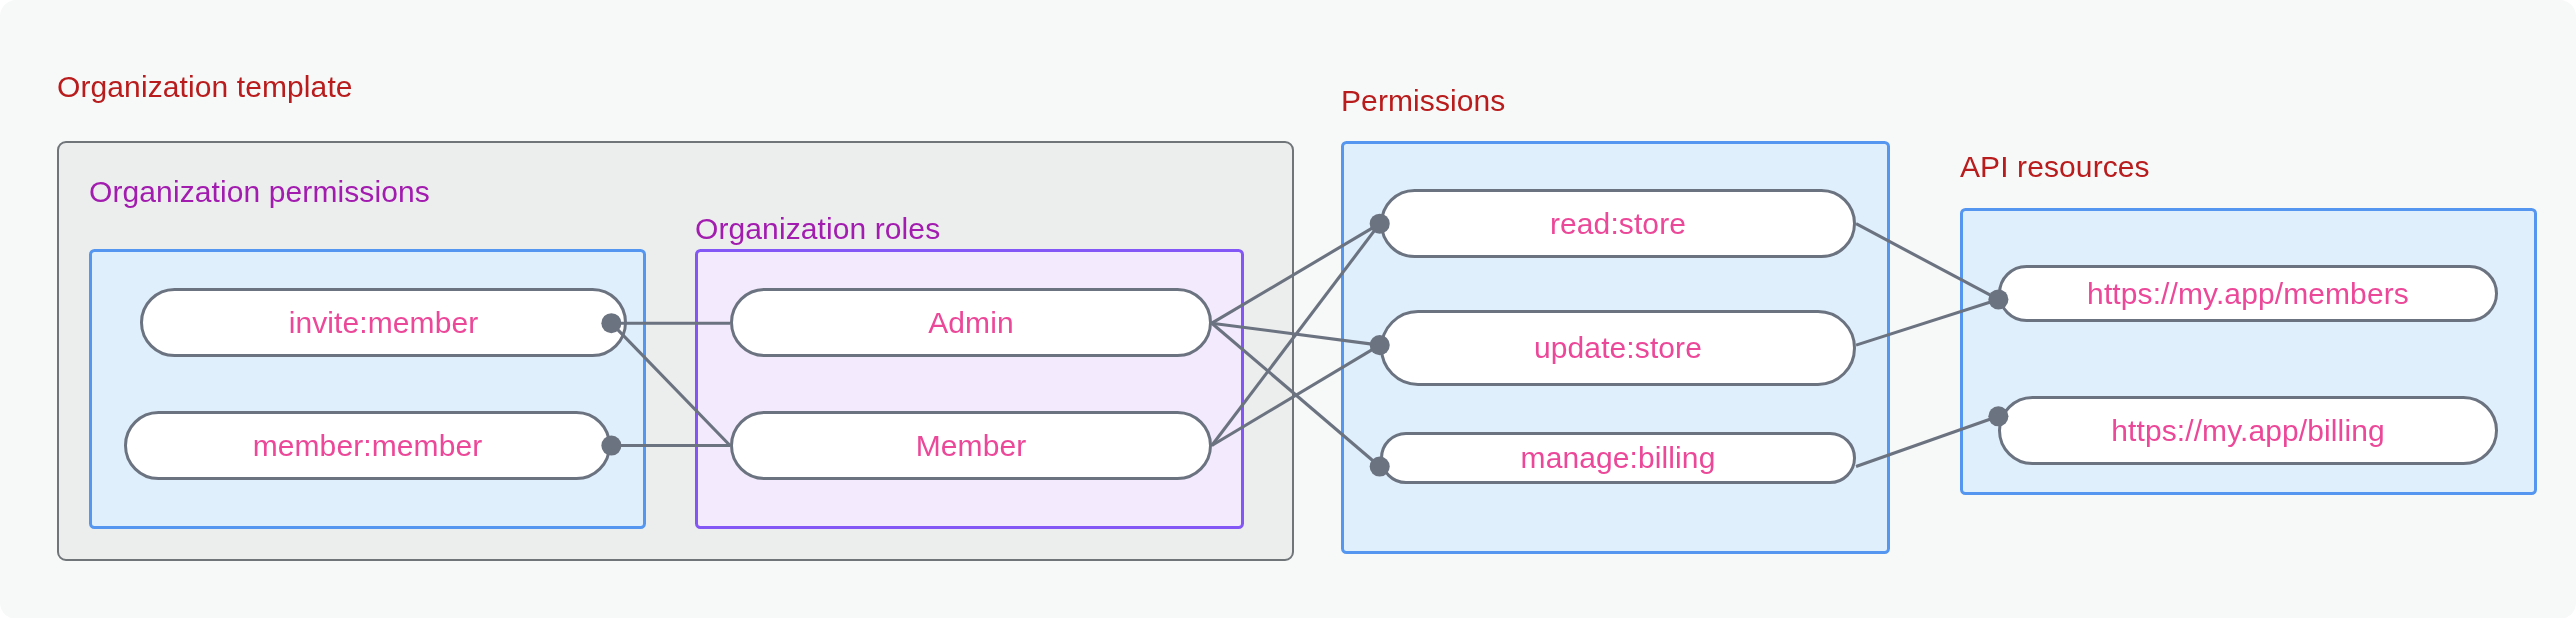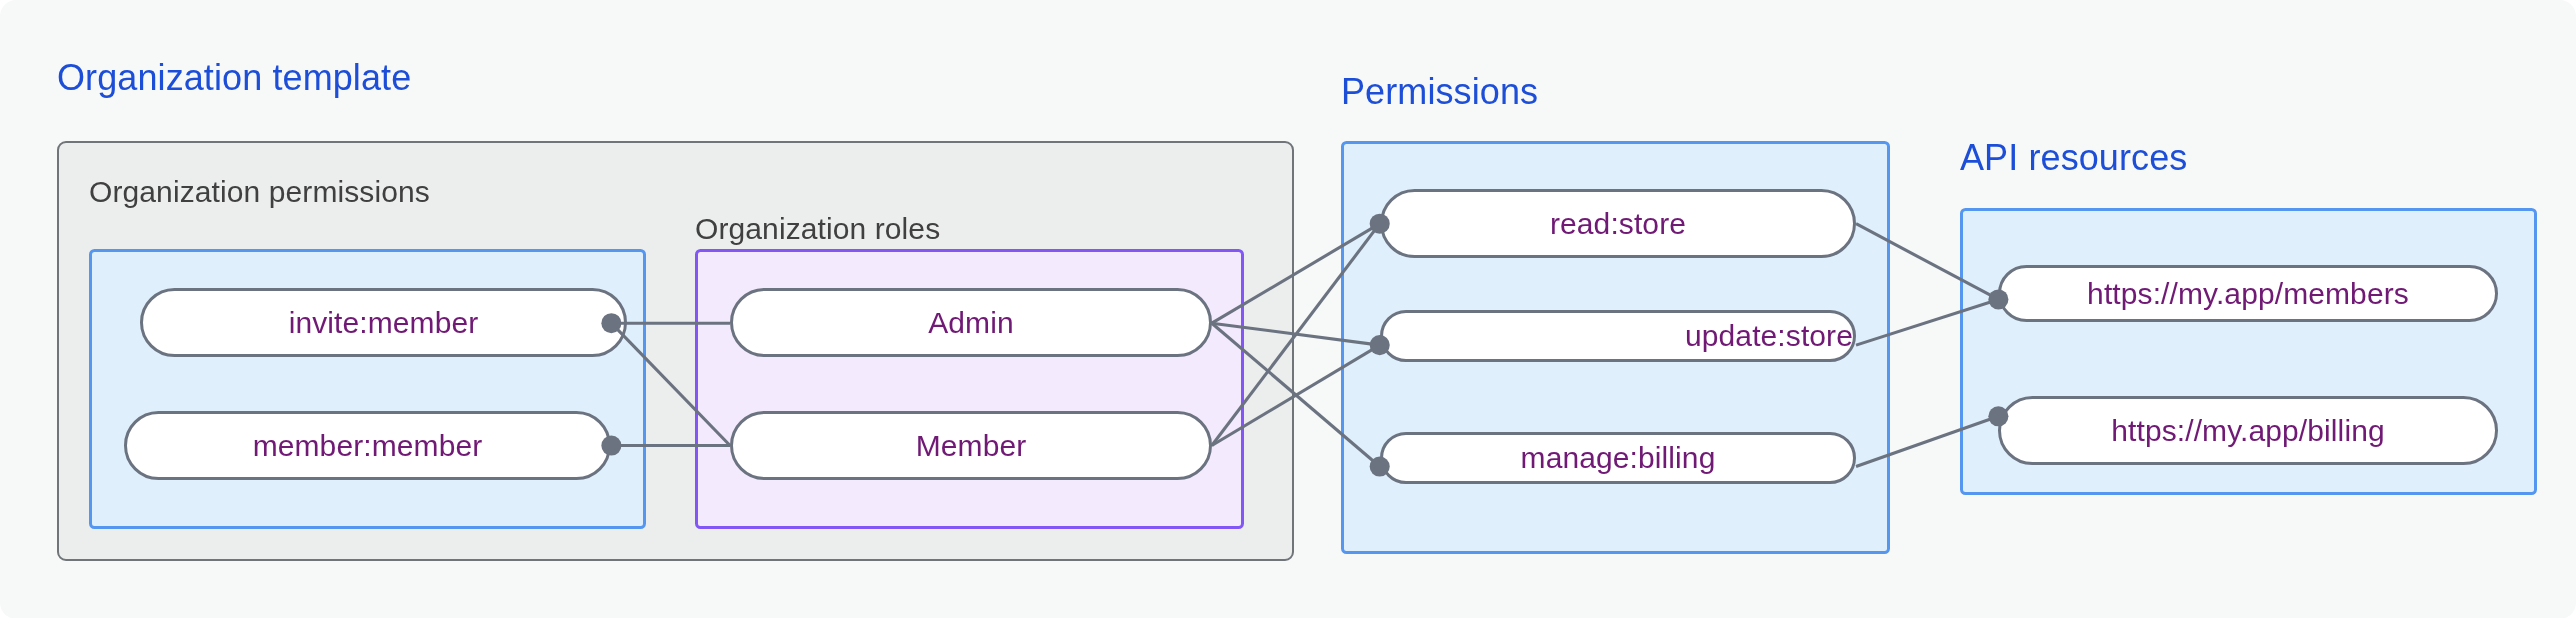--- a/index.html
+++ b/index.html
@@ -27,30 +27,31 @@
     height: 619px;
     pointer-events: none;
     z-index: 3;
   }
   #edges line { stroke: #6b7280; stroke-width: 3.4; }
   #edges circle { fill: #6b7280; }
 
   
   .group-label {
     position: absolute;
-    font-size: 36px;
-    color: #1d4ed8;
+    font-size: 30px;
+    color: #b91c1c;
     letter-spacing: 0.1px;
     white-space: nowrap;
     z-index: 5;
+    margin-top: 13px;
   }
   .sub-label {
     position: absolute;
     font-size: 30px;
-    color: #404040;
+    color: #a21caf;
     letter-spacing: 0.1px;
     white-space: nowrap;
     z-index: 5;
   }
 
   
   .box {
     position: absolute;
     box-sizing: border-box;
     border-radius: 5.5px;
@@ -74,21 +75,21 @@
   .pill {
     position: absolute;
     box-sizing: border-box;
     background: #ffffff;
     border: 3.1px solid #6b7280;
     border-radius: 912px;
     display: flex;
     align-items: center;
     justify-content: center;
     font-size: 30px;
-    color: #701a75;
+    color: #ec4899;
     letter-spacing: 0.1px;
     white-space: nowrap;
     z-index: 2;
   }
 </style>
 </head>
 <body>
 
 <div id="canvas">
 
@@ -121,21 +122,21 @@
   </div>
 
   <div class="group-label" style="left:1341px; top:71px;">Permissions</div>
 
   <div class="box box-blue" style="left:1341px; top:141px; width:549px; height:413px;"></div>
 
   <div class="pill" style="left:1380px; top:189px; width:476px; height:69px;">
     <span>read:store</span>
   </div>
 
-  <div class="pill" style="left:1380px; top:310px; width:476px; height:52px;justify-content:flex-end;">
+  <div class="pill" style="left:1380px; top:310px; width:476px; height:76px;">
     <span>update:store</span>
   </div>
 
   <div class="pill" style="left:1380px; top:432px; width:476px; height:52px;">
     <span>manage:billing</span>
   </div>
 
   <div class="group-label" style="left:1960px; top:137px;">API resources</div>
 
   <div class="box box-blue" style="left:1960px; top:208px; width:577px; height:287px;"></div>

